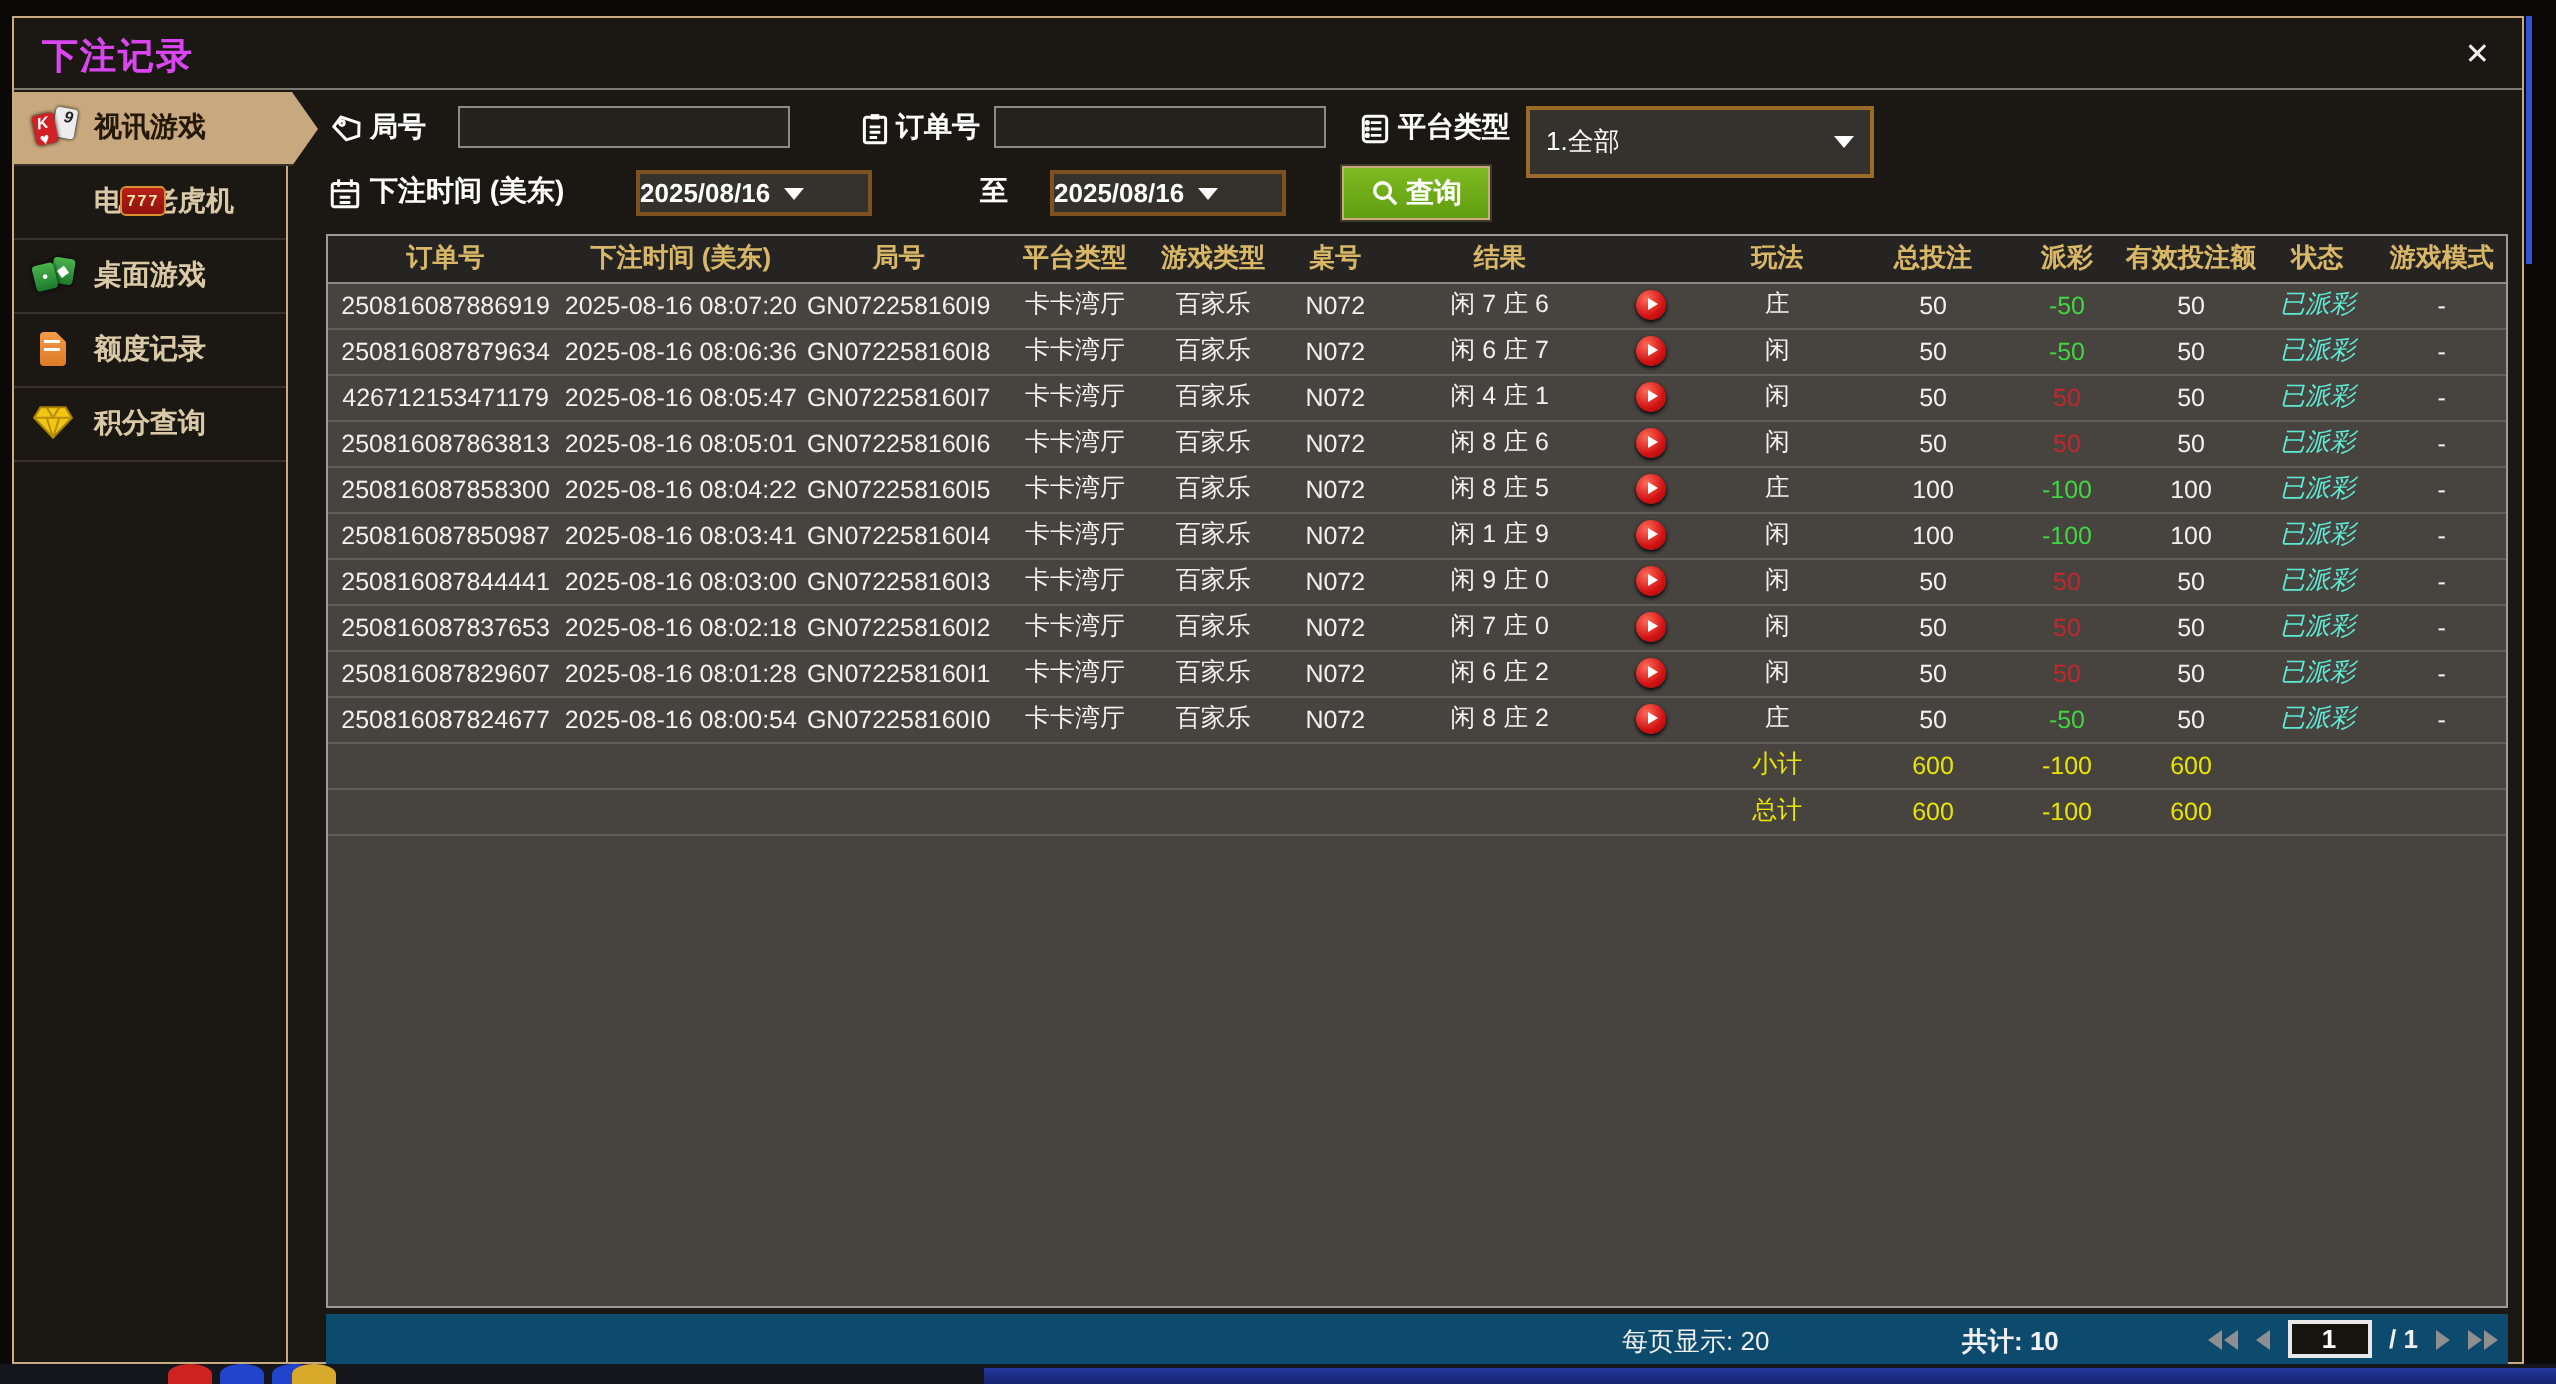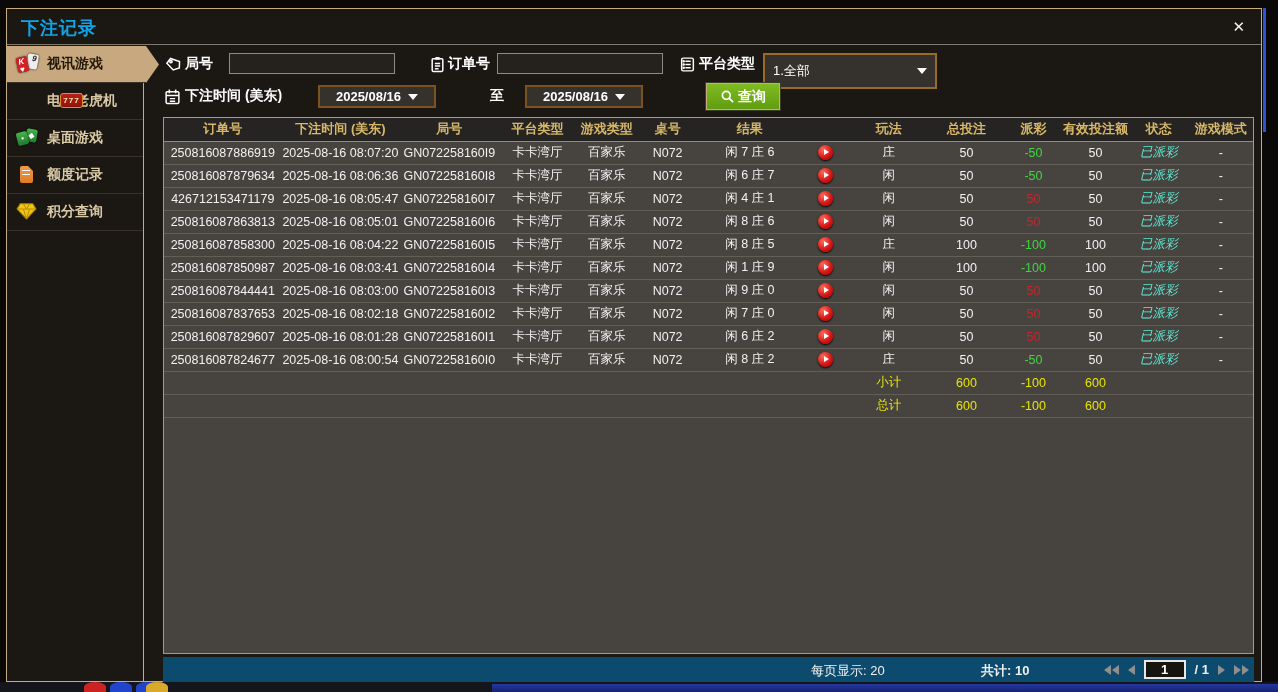--- a/index.html
+++ b/index.html
@@ -8,21 +8,21 @@
 
   
   .bg-bottom { position:absolute; left:0; bottom:0; width:1278px; height:10px; background:#15151c; }
   .bg-bottom .bluebar { position:absolute; left:492px; bottom:0; width:786px; height:8px; background:linear-gradient(#2438a0,#16226e); }
   .bg-bottom .dot { position:absolute; bottom:0; width:22px; height:10px; border-radius:50% 50% 0 0; }
   .bg-right-blue { position:absolute; right:12px; top:8px; width:3px; height:124px; background:#2f53d6; }
 
   
   .dialog { position:absolute; left:6px; top:8px; width:1256px; height:674px; background:#1b1713; border:1px solid #c9ab82; }
   .titlebar { position:absolute; left:0; top:0; right:0; height:36px; border-bottom:1px solid #7d7a72; }
-  .title { position:absolute; left:14px; top:7px; font-size:18px; font-weight:bold; color:#0ea5e9; letter-spacing:1px; }
+  .title { position:absolute; left:14px; top:7px; font-size:18px; font-weight:bold; color:#d946ef; letter-spacing:1px; }
   .close { position:absolute; right:16px; top:9px; font-size:15px; font-weight:bold; color:#f2f2f2; cursor:pointer; }
 
   
   .sidebar { position:absolute; left:0; top:37px; bottom:0; width:137px; border-right:1px solid #c9ab82; }
   .side-item { position:relative; height:37px; display:flex; align-items:center; gap:8px; padding-left:9px; border-bottom:1px solid #38322a; color:#d9c9a6; font-size:14px; font-weight:bold; cursor:pointer; }
   .side-item.active { width:152px; background:#c8a87e; color:#241909; border-bottom:1px solid #38322a; clip-path:polygon(0 0, calc(100% - 13px) 0, 100% 50%, calc(100% - 13px) 100%, 0 100%); z-index:3; }
 
   .ic { width:23px; height:20px; position:relative; display:inline-block; flex:0 0 23px; }
   .card { position:absolute; width:11px; height:15px; border-radius:2px; font-size:8px; font-weight:bold; line-height:1; }
   .card.w { background:#ededed; color:#222; right:1px; top:0; transform:rotate(10deg); text-align:right; padding:1px 2px 0 0; box-shadow:0 0 2px #000; }
@@ -33,25 +33,25 @@
   .die.d2 { right:2px; top:1px; transform:rotate(9deg); }
   .doc { position:absolute; left:4px; top:1px; width:13px; height:17px; border-radius:2px; background:linear-gradient(#f29a49,#df7b26); }
   .doc::before { content:""; position:absolute; left:2px; top:4px; width:8px; height:8px; background:repeating-linear-gradient(#fff 0 1.5px, transparent 1.5px 4px); }
   .doc::after { content:""; position:absolute; right:0; top:0; border-style:solid; border-width:0 5px 5px 0; border-color:transparent #1b1713 transparent transparent; }
 
   
   .filters { position:absolute; left:138px; top:37px; right:0; height:71px; }
   .flabel { position:absolute; color:#ffffff; font-size:14px; font-weight:bold; white-space:nowrap; }
   .ficon { position:absolute; width:17px; height:17px; }
   .tinput { position:absolute; height:21px; background:#25221e; border:1px solid #8d8a84; color:#eee; font-size:12px; padding:0 5px; }
-  .datebtn { position:absolute; height:23px; background:#35322d; border:2px solid #7d5220; color:#fff; font-size:13px; font-weight:bold; display:flex; align-items:center; justify-content:center; gap:7px; cursor:pointer; }
+  .datebtn { position:absolute; height:23px; background:#35322d; border:2px solid #7d5220; color:#fff; font-size:13px; font-weight:bold; display:flex; align-items:center; gap:7px; cursor:pointer; }
   .caret { width:0; height:0; border-left:5px solid transparent; border-right:5px solid transparent; border-top:6px solid #ffffff; display:inline-block; }
   .select { position:absolute; height:22px; background:#35322d; border:2px solid #9a6a28; color:#fff; font-size:13px; display:flex; align-items:center; padding:16px 8px; cursor:pointer; }
   .select .caret { position:absolute; right:8px; }
-  .querybtn { position:absolute; height:27px; background:linear-gradient(#7fbb21,#609d10); border:1px solid #c9ab82; outline:1px solid #3c3c28; color:#fff; font-size:14px; font-weight:bold; display:flex; align-items:center; justify-content:center; gap:3px; cursor:pointer;margin-left:35px; }
+  .querybtn { position:absolute; height:27px; background:linear-gradient(#7fbb21,#609d10); border:1px solid #c9ab82; outline:1px solid #3c3c28; color:#fff; font-size:14px; font-weight:bold; display:flex; align-items:center; justify-content:center; gap:3px; cursor:pointer; }
 
   
   .table-wrap { position:absolute; left:156px; top:108px; width:1091px; height:537px; background:#474440; border:1px solid #9c9c9c; overflow:hidden; }
   table { width:100%; border-collapse:collapse; table-layout:fixed; }
   th { background:#262422; color:#d8b868; font-size:13px; font-weight:bold; height:23px; border-bottom:1px solid #8a8a8a; white-space:nowrap; }
   td { height:23px; text-align:center; color:#f1f1f1; font-size:12.5px; border-bottom:1px solid #625e58; white-space:nowrap; overflow:hidden; }
   td.neg { color:#41d541; }
   td.pos { color:#c2272d; }
   td.st  { color:#5eead4;font-style:italic; }
   tr.totals td { color:#e8e400; font-weight:normal; }

